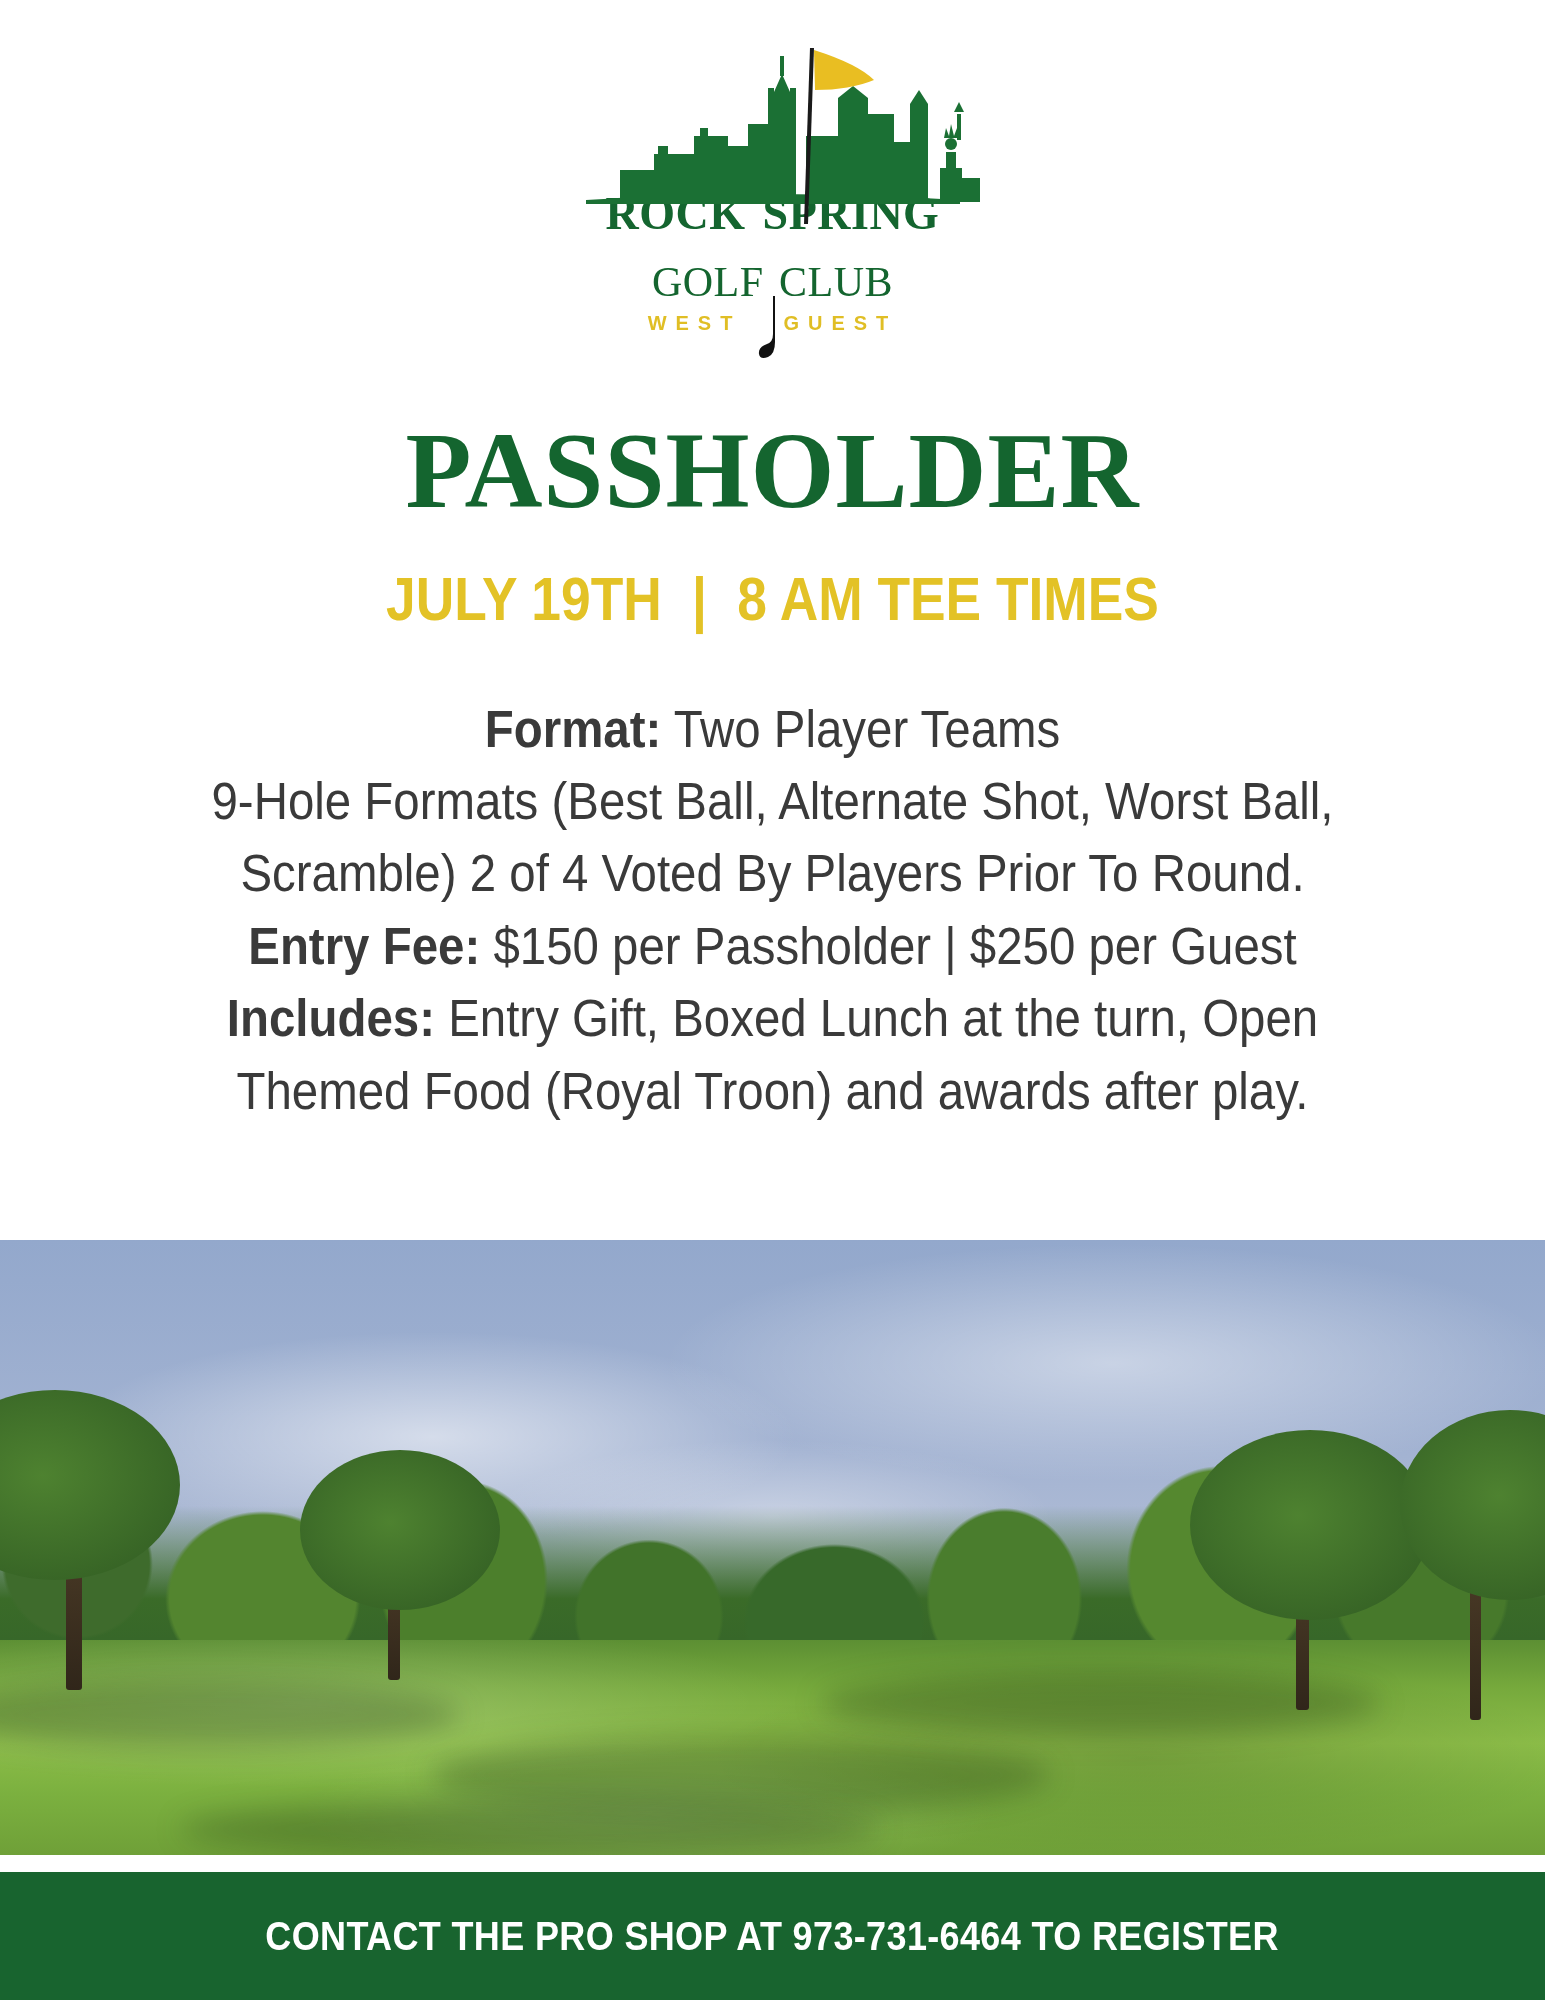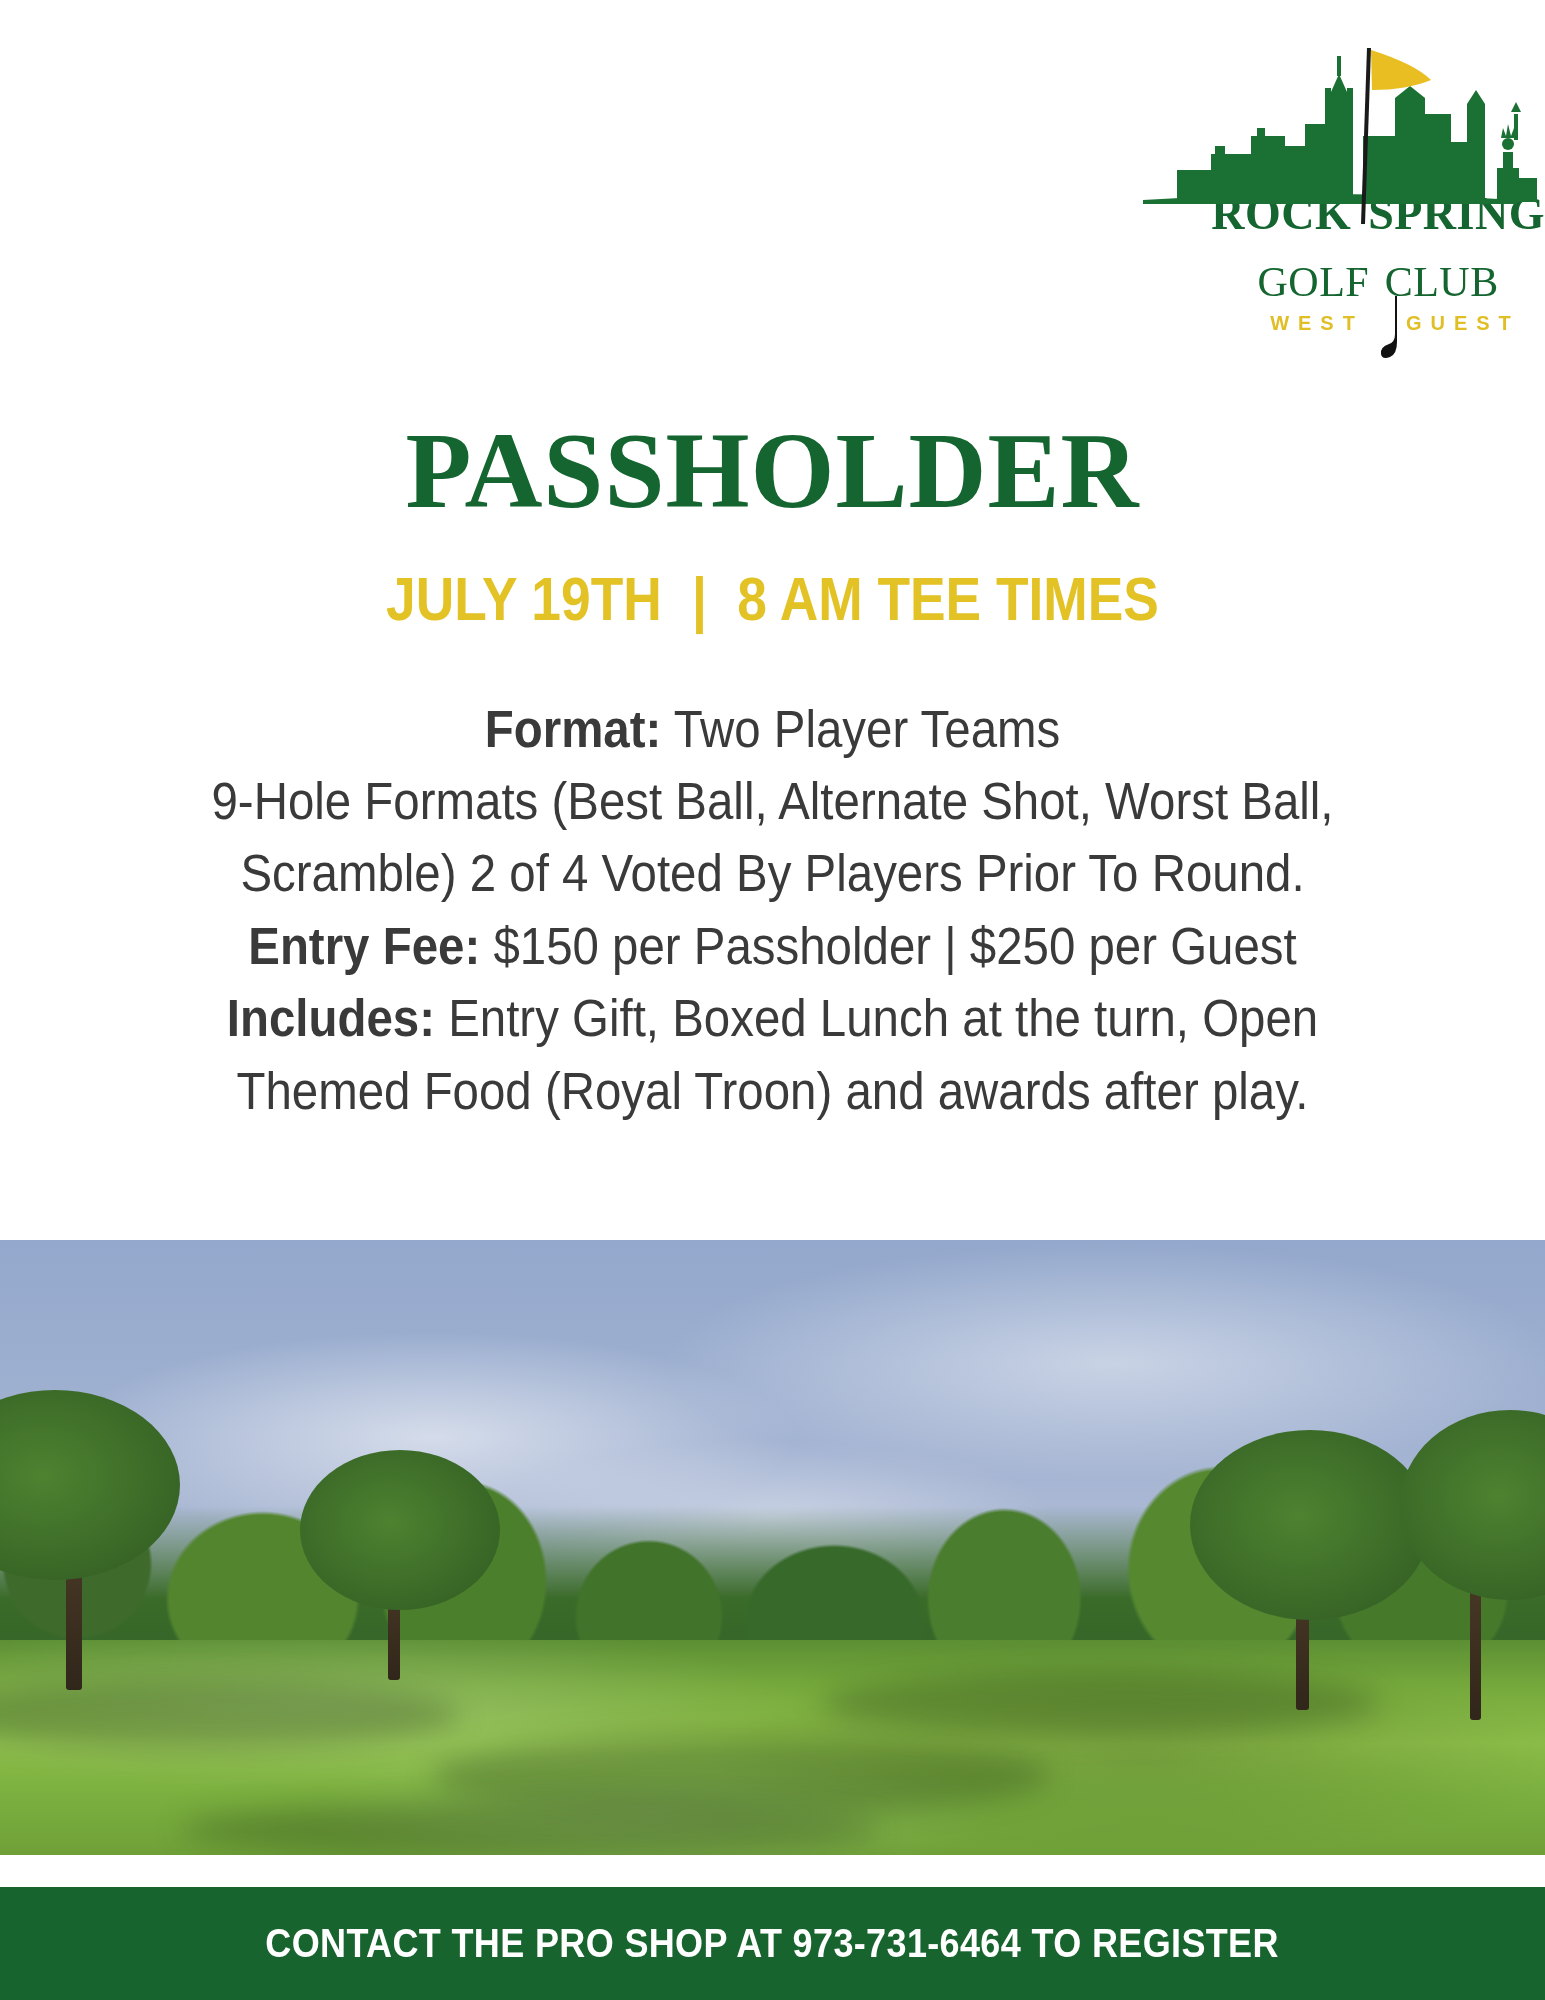--- a/index.html
+++ b/index.html
@@ -13,21 +13,21 @@
     position:relative;
     width:1545px; height:2000px;
     background:#ffffff;
     display:flex; flex-direction:column;
   }
 
   
   .logo-block {
     width:100%;
     padding-top:28px;
-    display:flex; flex-direction:column; align-items:flex-end;
+    display:flex; flex-direction:column; align-items:center;
   }
   .logo-mark { position:relative; width:430px; height:200px; }
   .logo-mark svg { display:block; width:430px; height:200px; }
 
   .logo-wordmark {
     margin-top:-52px;
     text-align:center;
     line-height:0.94;
     color:#14652F;
     font-family:"Liberation Serif", serif;
@@ -150,21 +150,21 @@
   .canopy {
     position:absolute;
     background:radial-gradient(ellipse at 45% 45%, #4e8230, #2f5a22);
     border-radius:50%;
   }
 
   
   .footer {
     position:absolute;
     left:0; bottom:0;
-    width:1545px; height:113px;
+    width:1545px; height:128px;
     background:#18642F;
     display:flex; align-items:center; justify-content:center;
   }
   .footer-text {
     color:#ffffff;
     font-family:"Liberation Sans", sans-serif;
     font-weight:700;
     font-size:40px;
     letter-spacing:0.4px;
     transform:scaleX(0.9);

